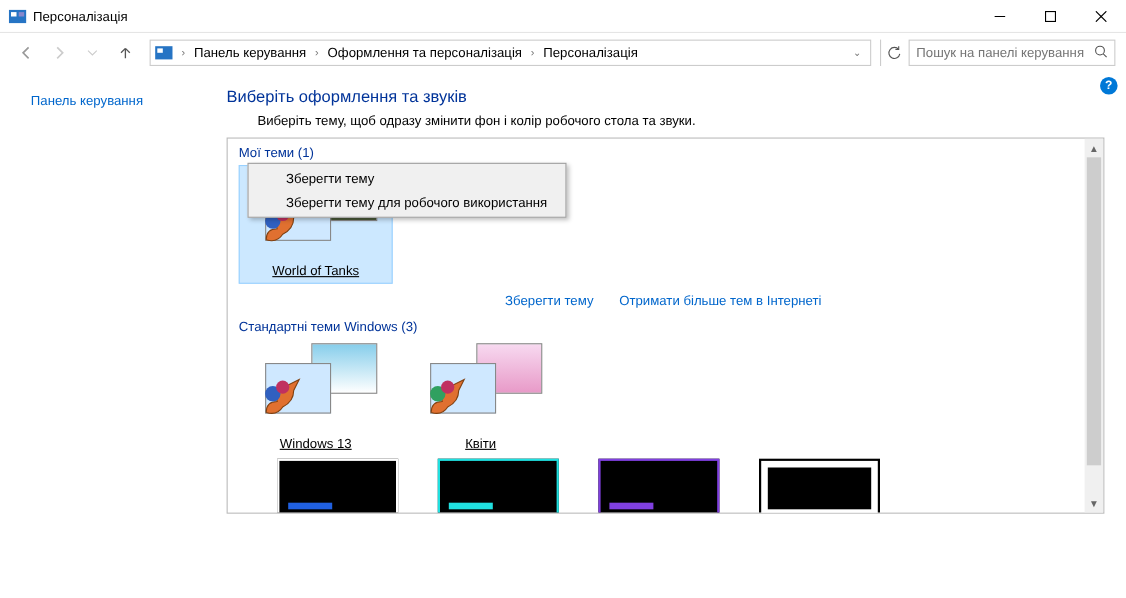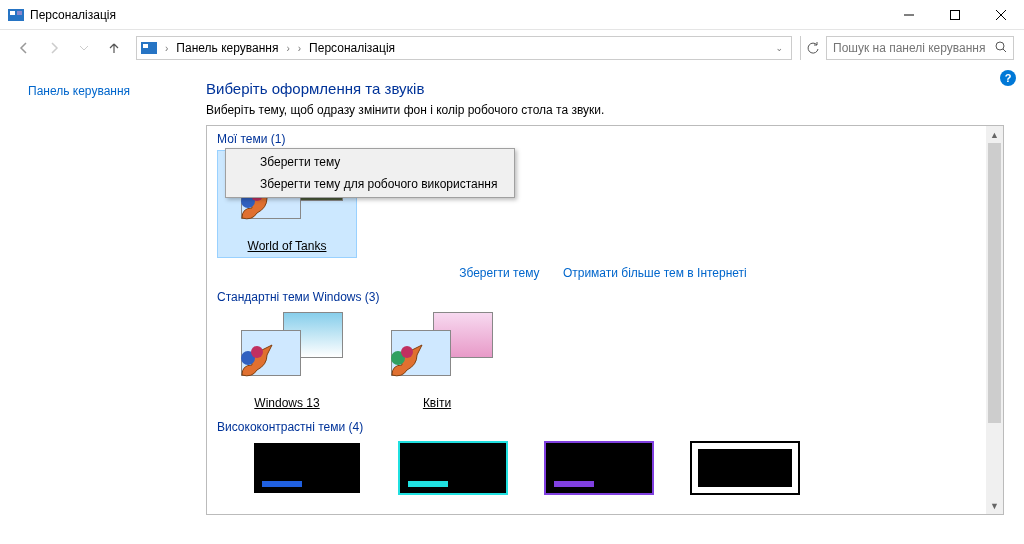--- a/index.html
+++ b/index.html
@@ -25,23 +25,23 @@
 .searchbox input { border: none; flex: 1; font-size: 12px; outline: none; color: #888; }
 .searchbox .mag { color: #555; }
 
 
 .main { display: flex; height: calc(544px - 66px); position: relative; }
 .sidebar { width: 190px; padding: 18px 0 0 28px; }
 .sidebar a { color: #0066cc; font-size: 12px; text-decoration: none; }
 
 .content { flex: 1; padding: 14px 20px 0 16px; position: relative; overflow: hidden; }
 .content h1 { color: #003399; font-size: 15px; font-weight: normal; margin-bottom: 6px; }
-.content .subtitle { font-size: 12px; color: #000; margin-bottom: 8px; }
-
-.theme-area { border: 1px solid #bbb; height: 390px; position: relative; overflow: hidden; }
+.content .subtitle { font-size: 12px; color: #000; margin-bottom: 8px; margin-left: 28px; }
+
+.theme-area { border: 1px solid #bbb; height: 342px; position: relative; overflow: hidden; }
 .theme-scroll { position: absolute; top: 0; right: 0; width: 17px; height: 100%; background: #f0f0f0; }
 .theme-scroll .arrow { height: 17px; display: flex; align-items: center; justify-content: center; color: #666; font-size: 9px; }
 .theme-scroll .thumb { position: absolute; top: 17px; left: 2px; right: 2px; height: 280px; background: #cdcdcd; }
 
 .group-header { color: #003399; font-size: 12px; padding: 6px 0 4px 10px; }
 .theme-row { display: flex; padding-left: 10px; gap: 10px; text-decoration: underline; }
 
 .theme-item { width: 140px; text-align: center; position: relative; padding-bottom: 4px; }
 .theme-item.selected { background: #cce8ff; border: 1px solid #99d1ff; }
 .theme-thumb { width: 120px; height: 80px; margin: 4px auto 4px; position: relative; }
@@ -122,20 +122,21 @@
   <div class="breadcrumb-wrap">
     <span class="bc-icon">
       <svg viewBox="0 0 16 16">
           <rect width="16" height="12" y="2" fill="#2674c4"></rect>
           <rect x="2" y="4" width="5" height="4" fill="#fff"></rect>
         </svg>
     </span>
     <span class="chev">›</span>
     <span class="crumb">Панель керування</span>
     <span class="chev">›</span>
+    <span class="crumb">Оформлення та персоналізація</span>
     <span class="chev">›</span>
     <span class="crumb">Персоналізація</span>
     <div class="breadcrumb-tail">
       <span class="chev" style="font-size:9px;">⌄</span>
     </div>
   </div>
   <div class="refresh">
       <svg width="14" height="14">
         <path d="M11 4 A5 5 0 1 0 12 8" fill="none" stroke="#555"></path>
         <path d="M11 1 L11 4 L8 4" fill="none" stroke="#555"></path>
@@ -212,21 +213,20 @@
                   <path d="M5 35 Q5 25 15 25 Q10 10 25 10 L35 5 L30 15 Q30 25 20 30 Q15 38 5 35" fill="#e07030" stroke="#804010"></path>
                   <circle cx="11" cy="18" r="7" fill="#30a060"></circle>
                   <circle cx="20" cy="12" r="6" fill="#c03060"></circle>
                 </svg>
             </span>
           </div>
           <div class="theme-label">Квіти</div>
         </div>
       </div>
 
-      <div class="group-header">Висококонтрастні теми (4)</div>
       <div class="theme-row" style="padding-left:30px;gap:6px;">
         <div class="hc-item">
             <div class="hc-thumb">
               <div class="hc-bar" style="background:#2060e0;"></div>
             </div>
           </div>
         <div class="hc-item">
             <div class="hc-thumb" style="border-color:#20e0e0;">
               <div class="hc-bar" style="background:#20e0e0;"></div>
             </div>

